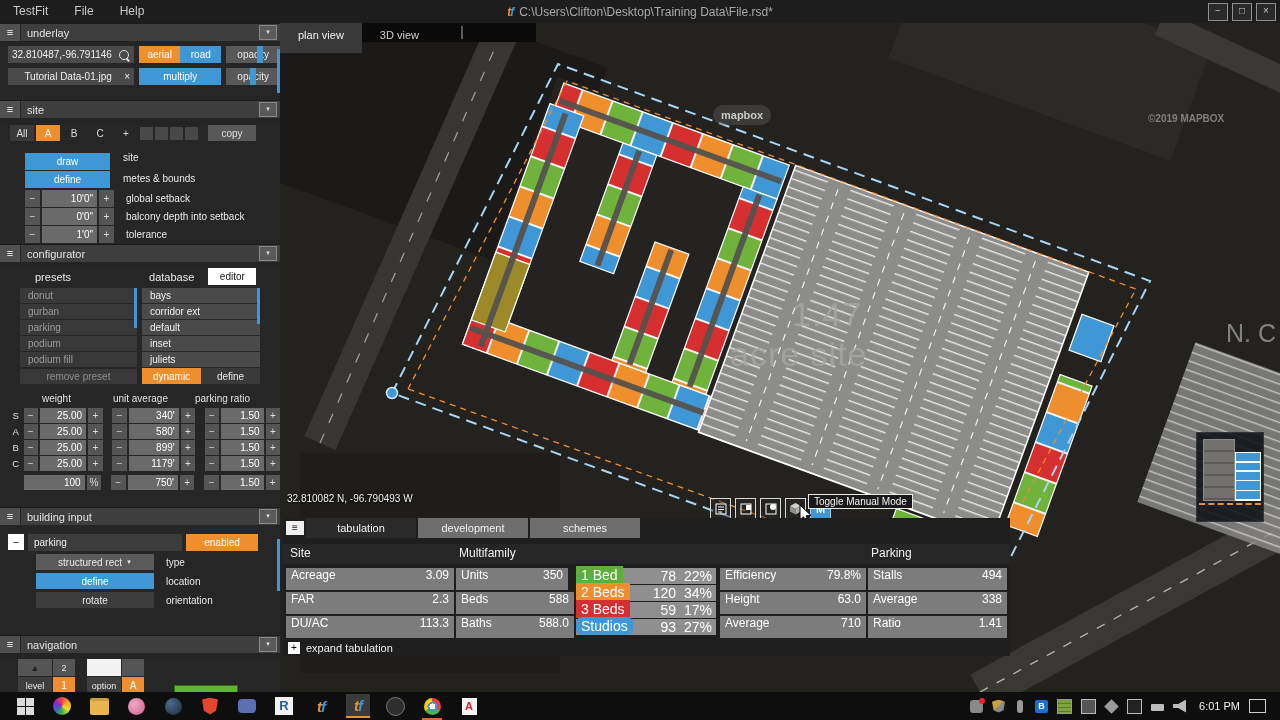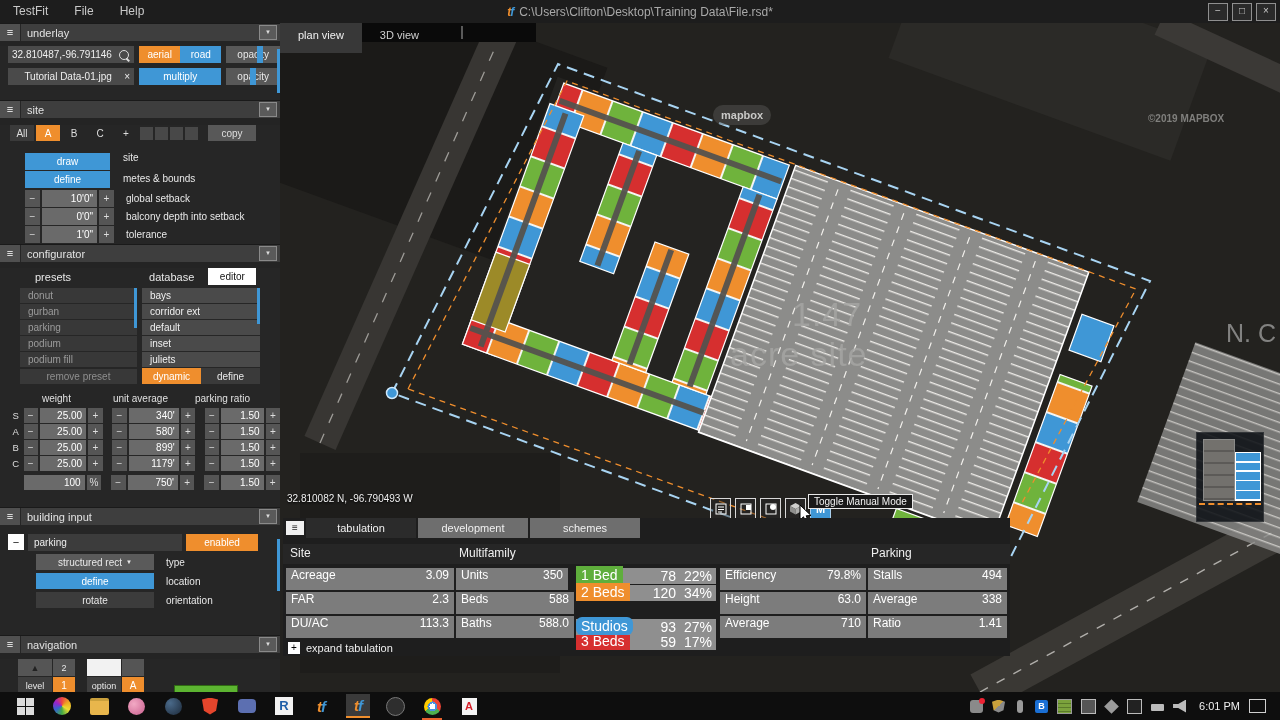--- a/index.html
+++ b/index.html
@@ -593,21 +593,21 @@
       <div class="bedrow" style="left:293px;top:50px;width:140px;">
         <span class="chip" style="background: rgb(95, 174, 60);">1 Bed</span>
         <span class="bn">78</span>
           <span class="bp">22%</span>
       </div>
       <div class="bedrow" style="left:293px;top:67px;width:140px;">
         <span class="chip" style="background: rgb(239, 142, 45);">2 Beds</span>
         <span class="bn">120</span>
           <span class="bp">34%</span>
       </div>
-      <div class="bedrow" style="left:293px;top:84px;width:140px;margin-top:32px;">
+      <div class="bedrow" style="left:293px;top:84px;width:140px;">
         <span class="chip" style="background: rgb(214, 47, 47);">3 Beds</span>
         <span class="bn">59</span>
           <span class="bp">17%</span>
       </div>
       <div class="bedrow" style="left:293px;top:101px;width:140px;">
         <span class="chip" style="background: rgb(63, 151, 214); border-radius: 6px;">Studios</span>
         <span class="bn">93</span>
           <span class="bp">27%</span>
       </div>
 

